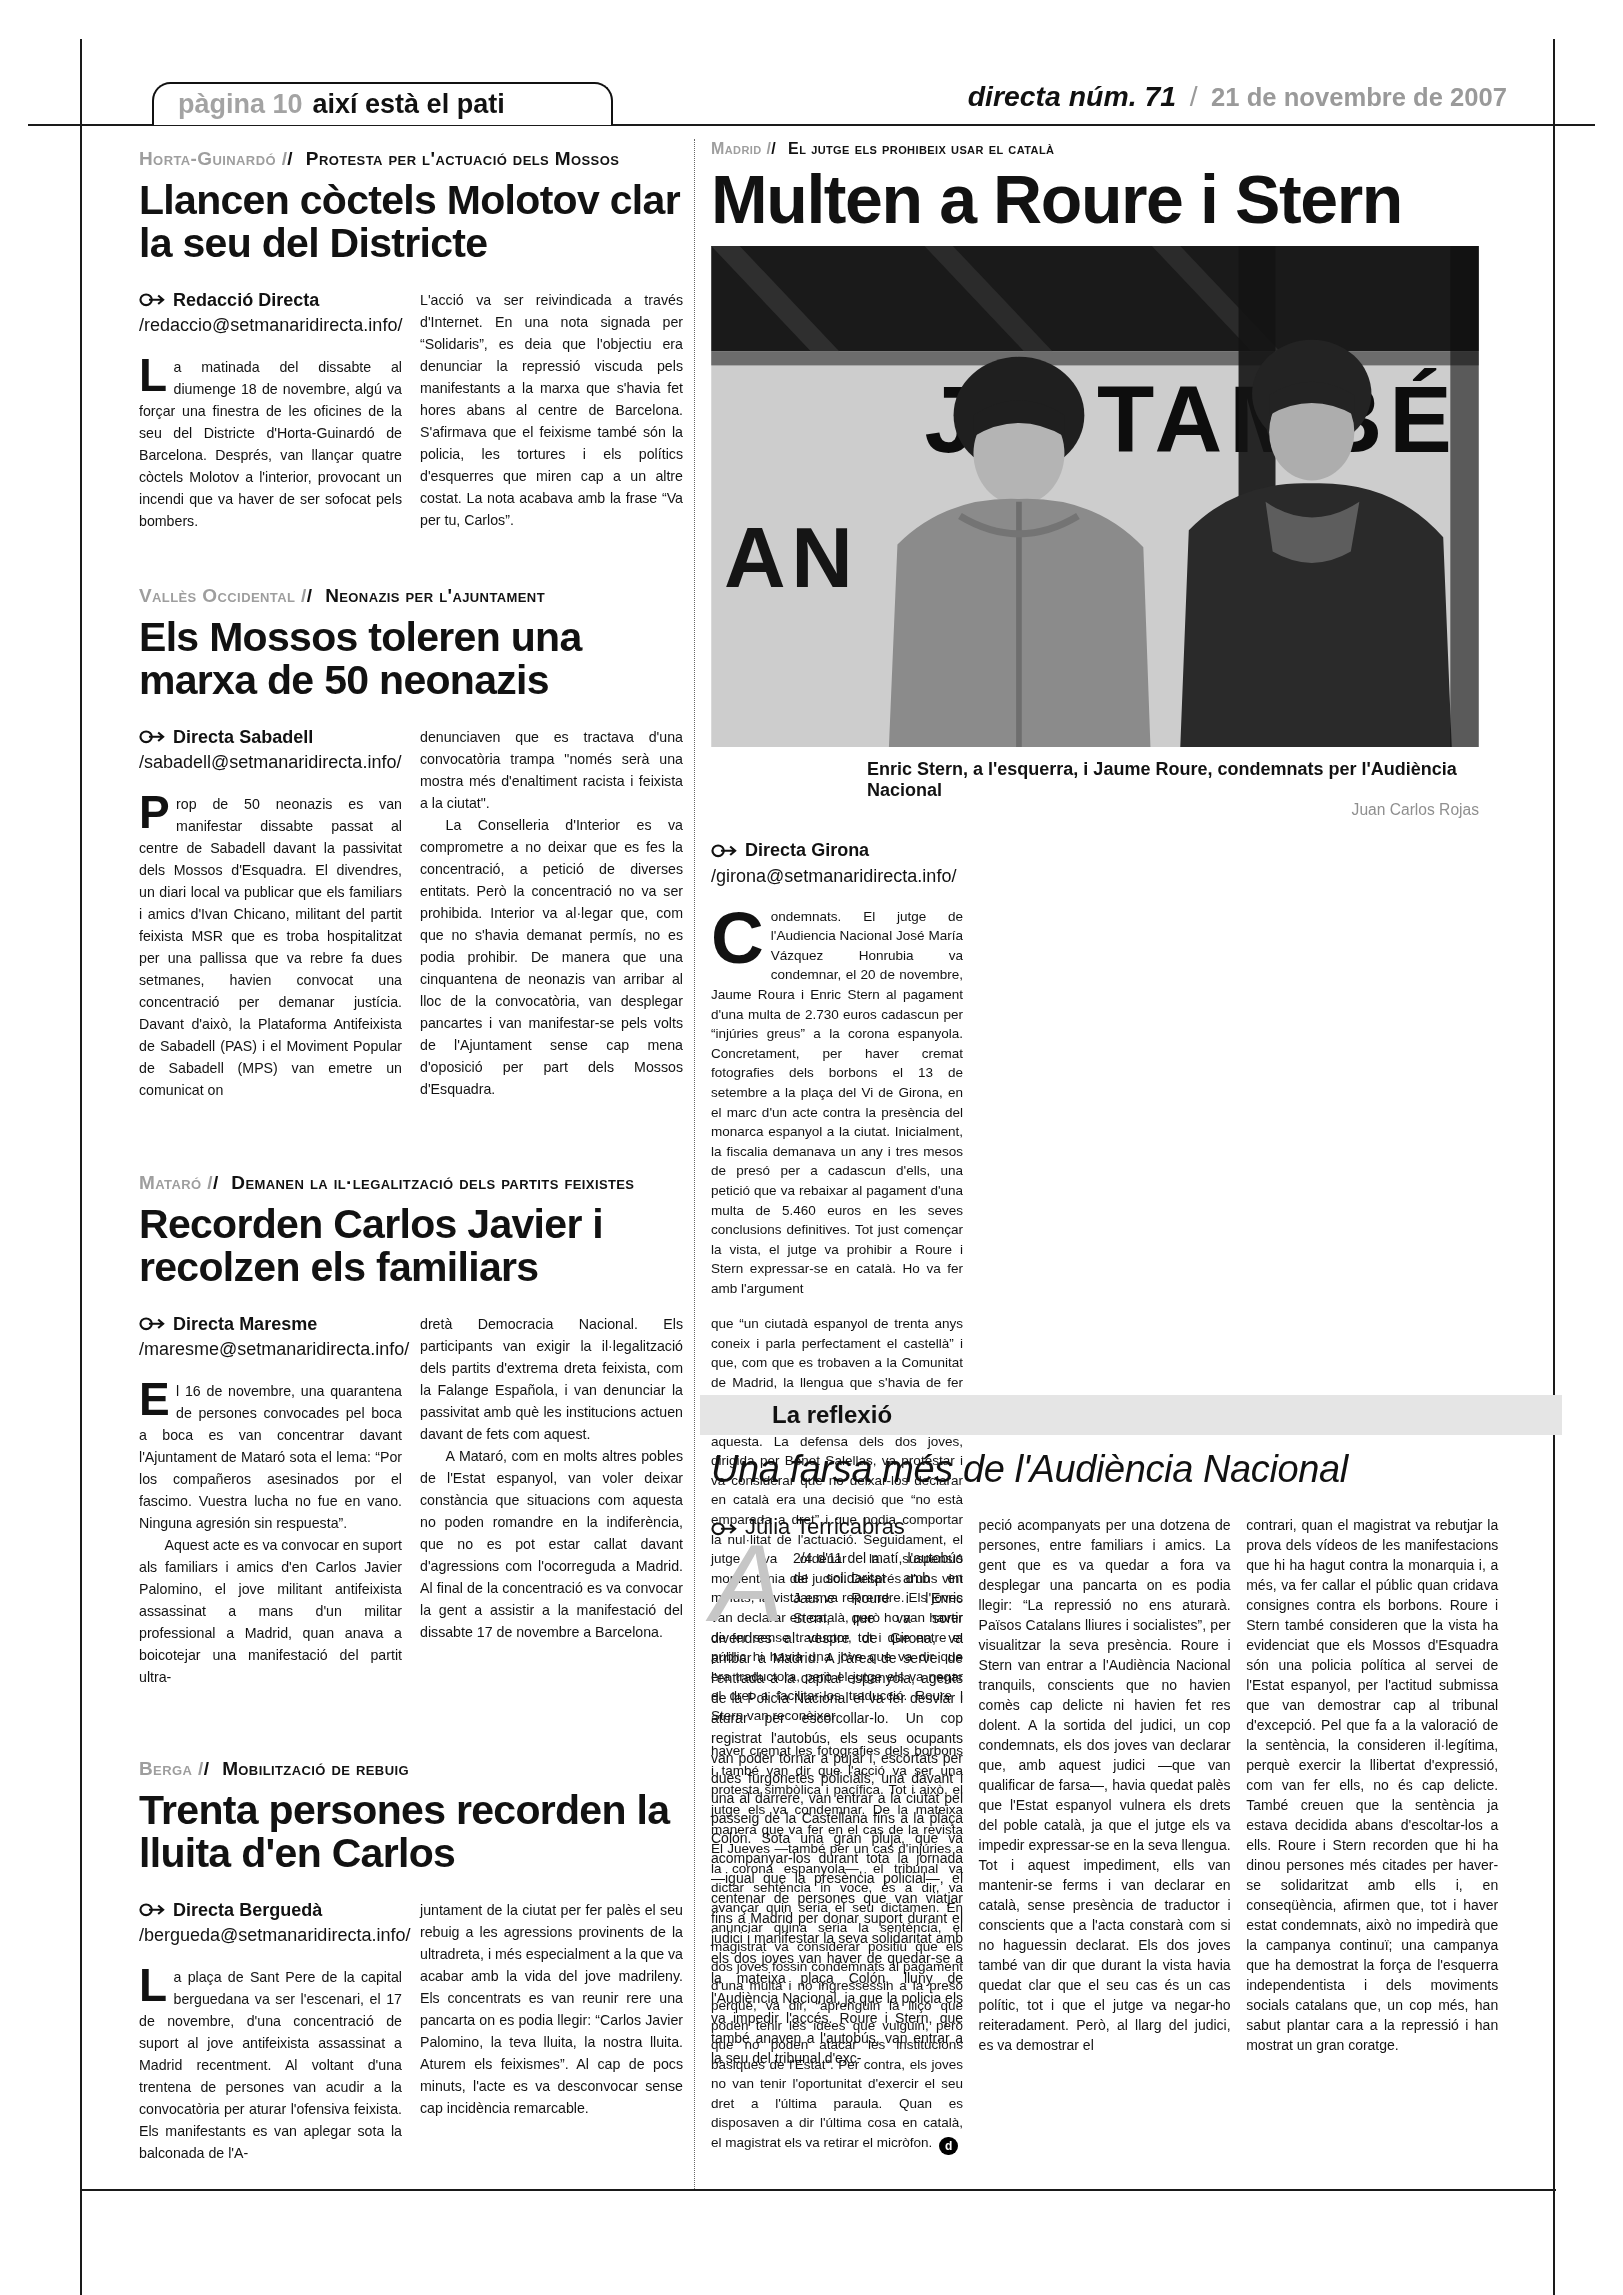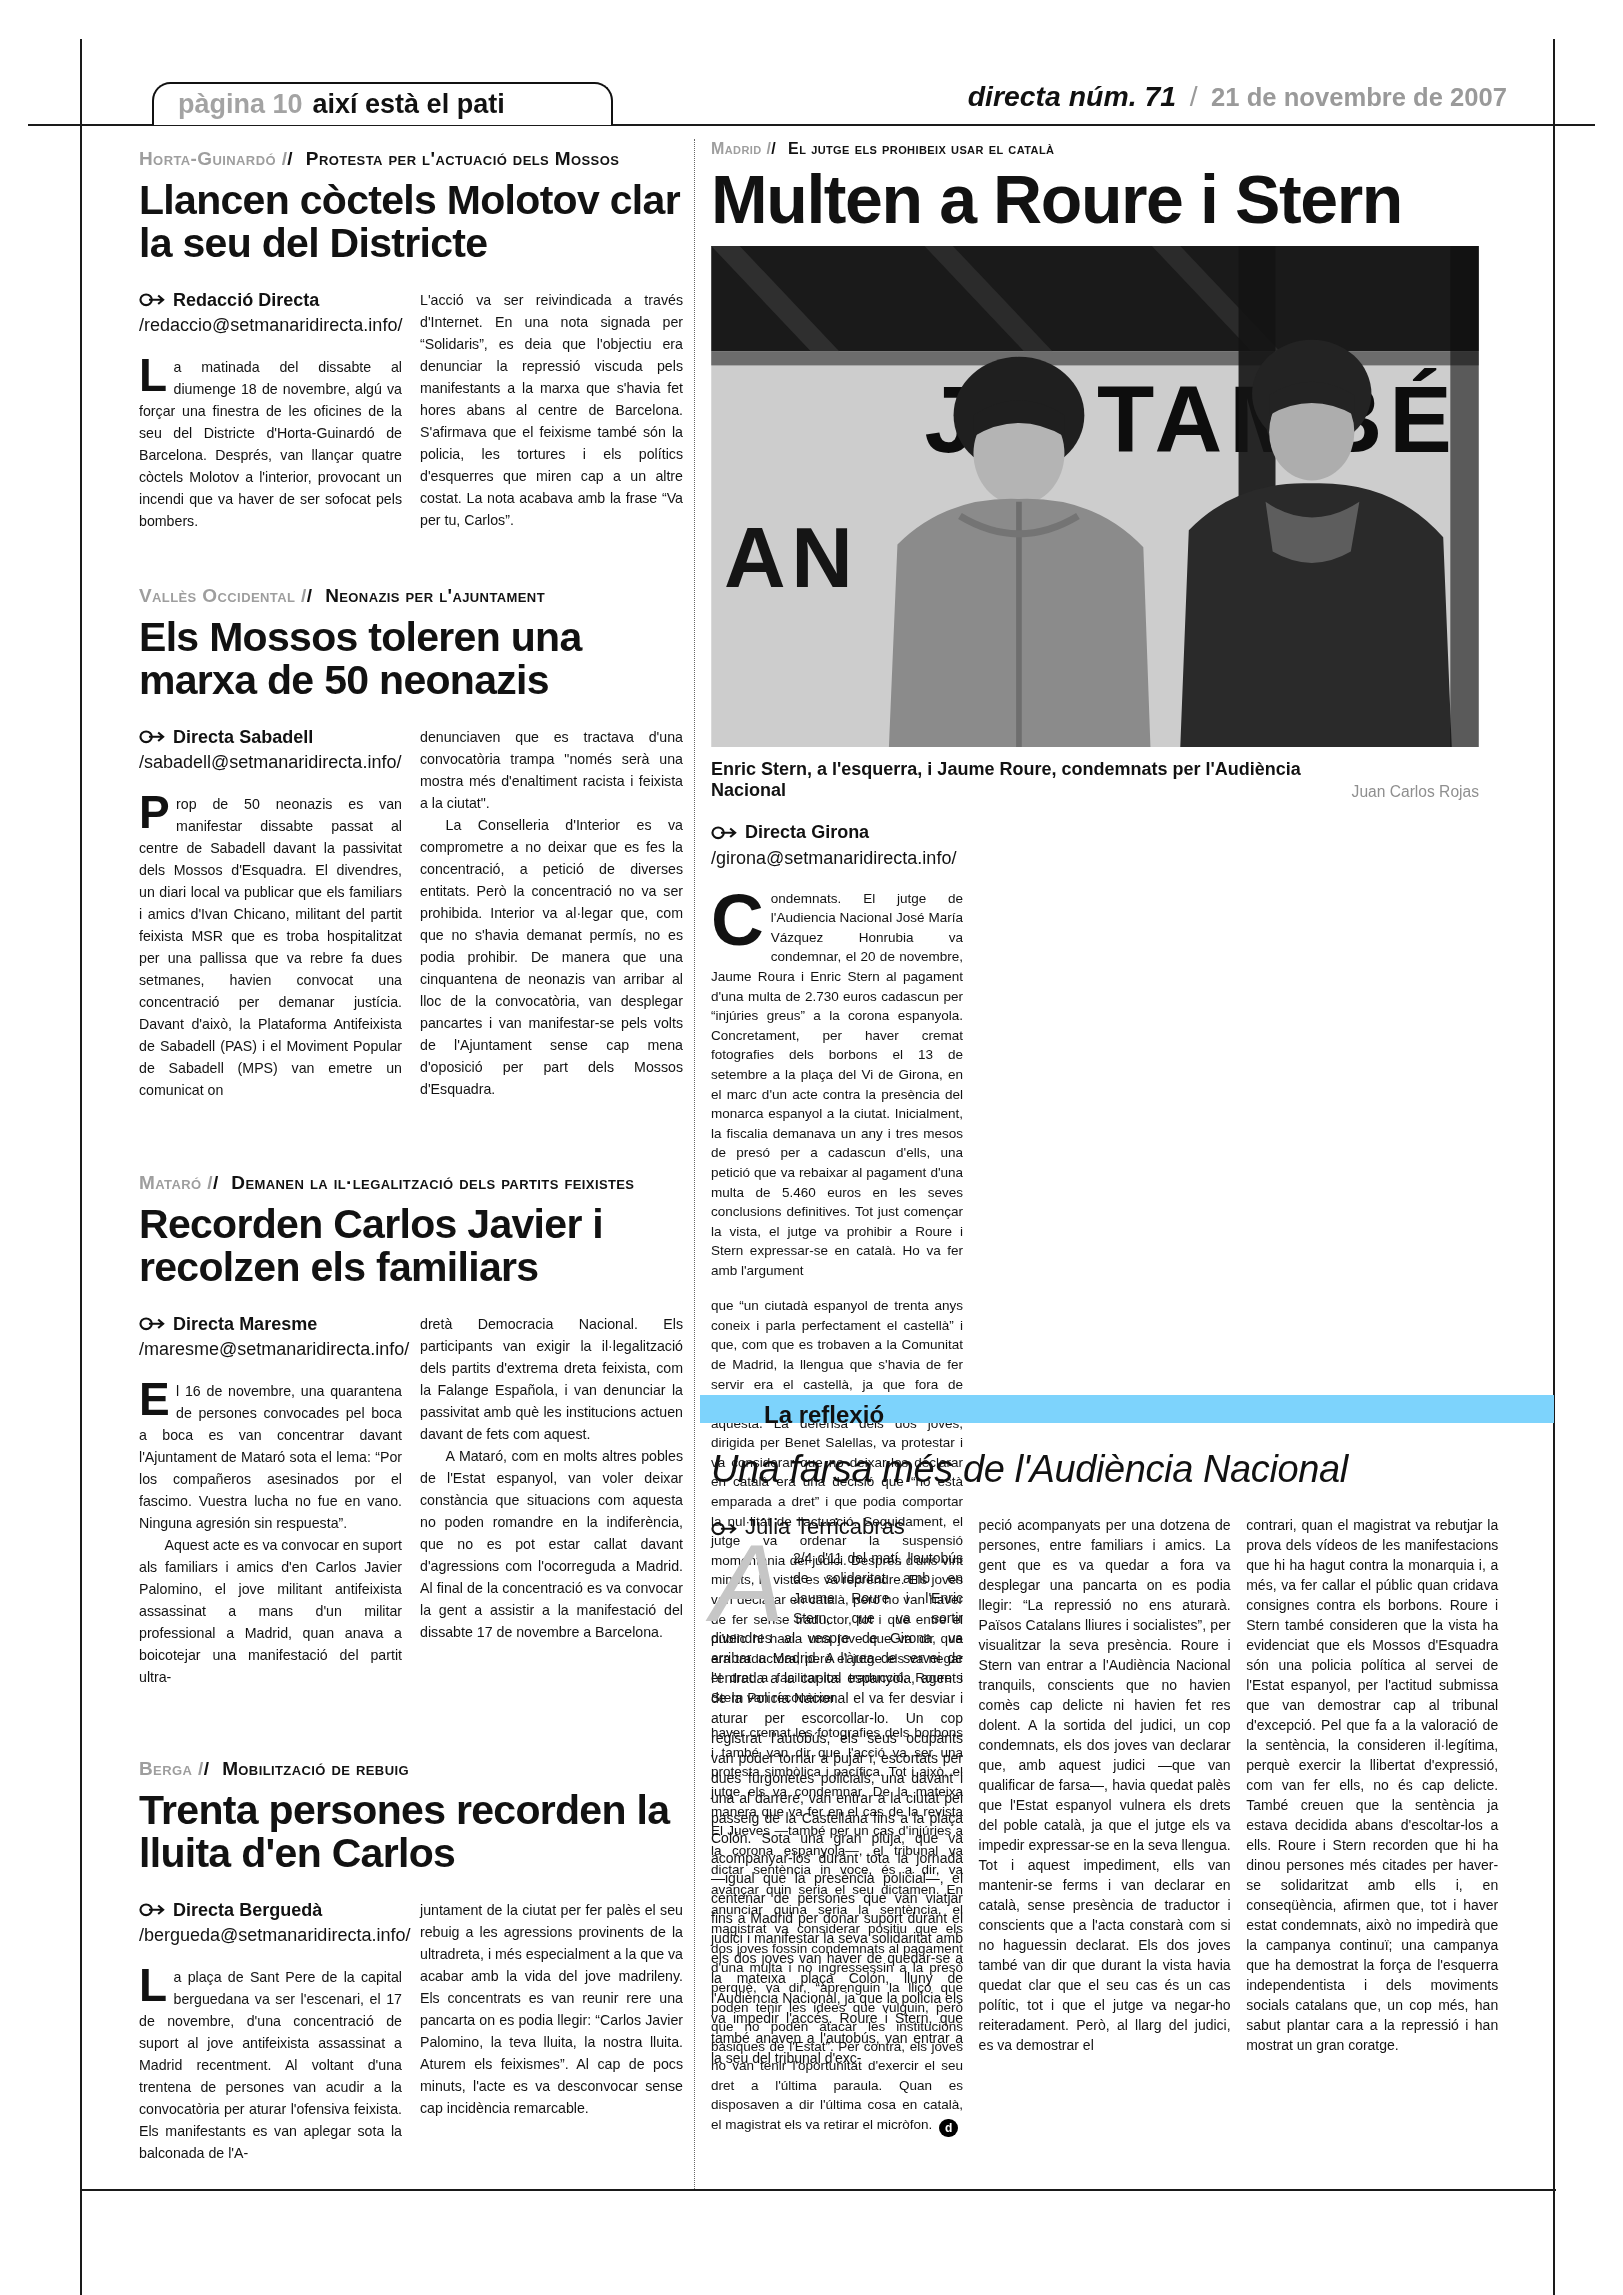--- a/index.html
+++ b/index.html
@@ -34,32 +34,32 @@
   .body-cols{display:flex;gap:18px;margin-top:24px;}
   .bcol{width:263px;text-align:justify;font-size:14.2px;line-height:22px;hyphens:auto;}
   .bcol p{margin:0;}
   .bcol p + p{text-indent:25.6px;}
   .dcap{float:left;font-weight:700;font-size:46px;line-height:36px;padding:1.4px 6.4px 0 0;}
   
   .m-head{font-size:68px;line-height:71px;font-weight:700;letter-spacing:-1.4px;margin-top:5.7px;}
   .m-kicker{font-size:16px;}
   .photo-wrap{margin-top:11.4px;width:768px;}
   .caption-row{display:flex;justify-content:space-between;align-items:flex-end;
-               width:768px;margin-top:10px;}
+               width:768px;margin-top:10px;flex-direction:column;}
   .caption{font-weight:700;font-size:18px;max-width:612px;}
   .credit{color:#8f8f8f;font-size:15.6px;white-space:nowrap;}
   .m-cols{display:flex;gap:15.6px;margin-top:20px;flex-direction:column;}
   .m-col{width:252px;text-align:justify;font-size:13.5px;line-height:19.6px;hyphens:auto;}
   .m-col p{margin:0;}
   .m-dcap{float:left;font-weight:700;font-size:73px;line-height:58px;padding:2.8px 7.1px 0 0;}
   .endmark{display:inline-block;width:18.5px;height:18.5px;border-radius:50%;background:#000;
            color:#fff;font-weight:700;font-size:12px;text-align:center;line-height:18.5px;
            margin-left:7.1px;vertical-align:-2.8px;}
   
-  .reflexio-band{position:absolute;left:700px;top:1395px;width:854px;height:28px;background:#7dd3fc;}
+  .reflexio-band{position:absolute;left:700px;top:1395px;width:854px;height:40px;background:#e5e5e5;padding-left:8px;}
   .band-label{font-weight:700;font-size:24px;line-height:40px;padding-left:64px;color:#111;}
   .r-headline{position:absolute;left:711px;top:1448px;width:811px;
               font-style:italic;font-size:38px;letter-spacing:-0.4px;color:#111;}
   .r-cols{position:absolute;left:711px;top:1515px;display:flex;gap:15.6px;}
   .r-col{width:252px;text-align:justify;font-size:14px;line-height:20px;hyphens:auto;}
   .r-col p{margin:0;}
   .r-byline{font-size:22px;line-height:23.5px;margin-bottom:7.1px;}
   .r-dcap{float:left;font-style:italic;font-weight:400;color:#c6c6c6;font-size:110px;
           line-height:80px;padding-right:8.5px;margin-top:-4.3px;}
 </style>

